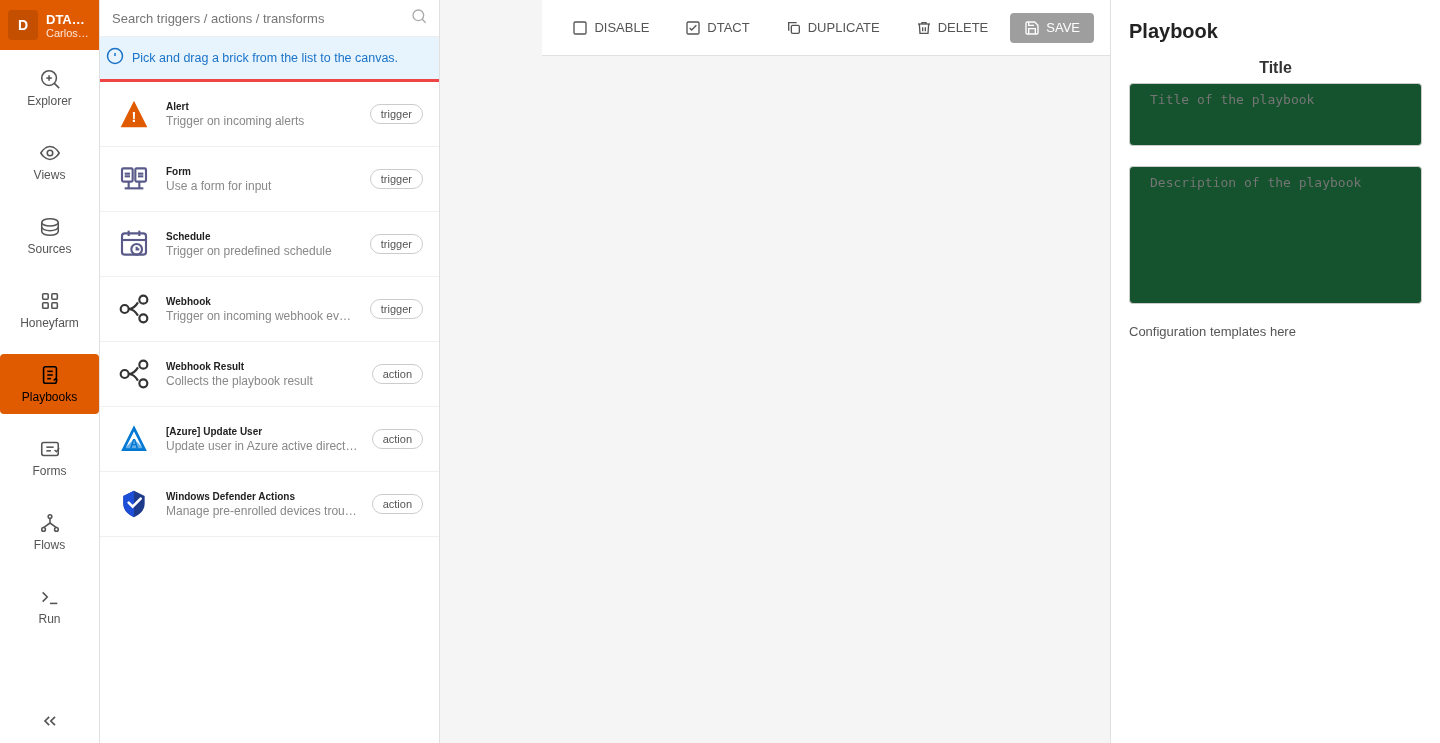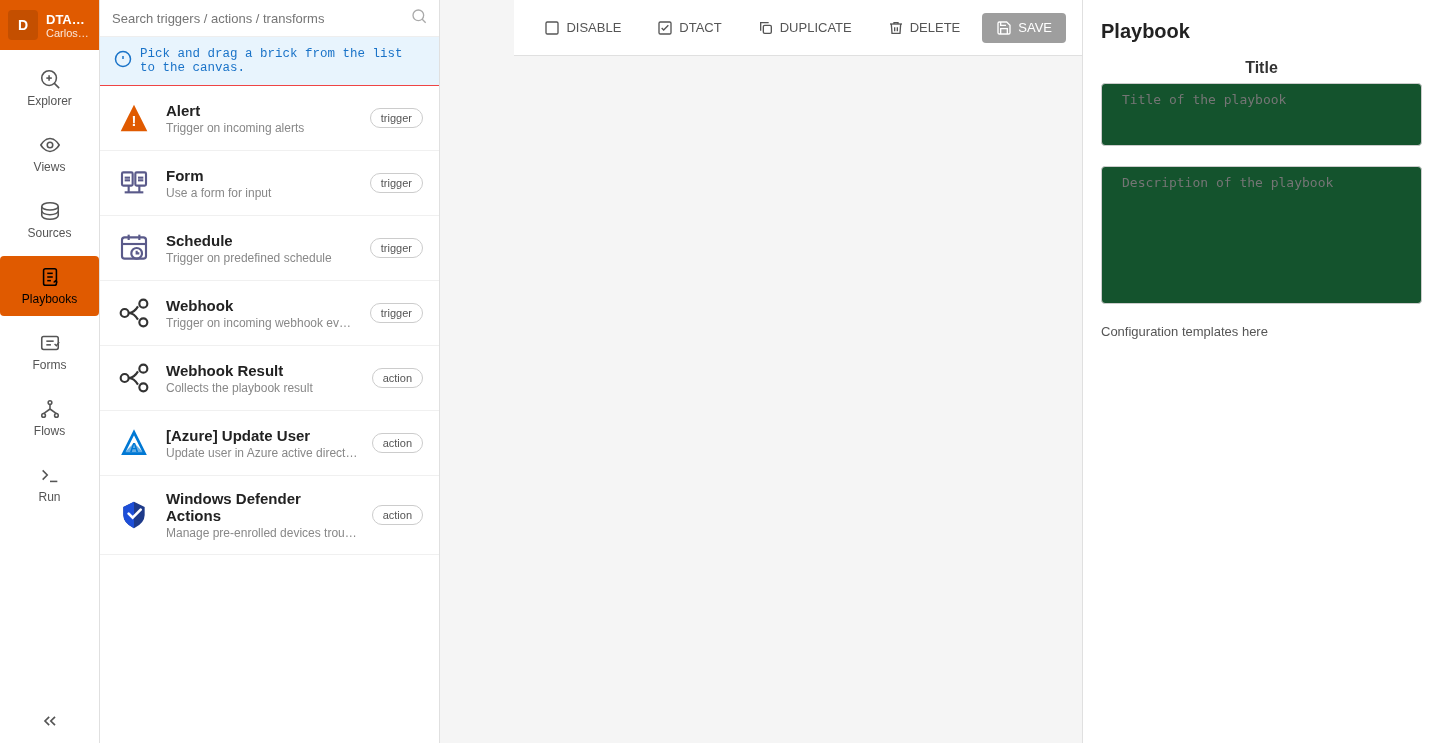--- a/index.html
+++ b/index.html
@@ -28,21 +28,21 @@
       background: #c44f00;
       border-radius: 4px;
       display: flex; align-items: center; justify-content: center;
       color: #fff; font-weight: bold; font-size: 14px;
       flex-shrink: 0;
     }
     .sidebar-header-text { display: flex; flex-direction: column; overflow: hidden; }
     .sidebar-brand { color: #fff; font-weight: 700; font-size: 13px; white-space: nowrap; overflow: hidden; text-overflow: ellipsis; }
     .sidebar-user { color: rgba(255,255,255,0.85); font-size: 11px; white-space: nowrap; overflow: hidden; text-overflow: ellipsis; }
 
-    .nav-items { display: flex; flex-direction: column; align-items: center; width: 100%; gap: 6px; padding: 8px 0; }
+    .nav-items { display: flex; flex-direction: column; align-items: center; width: 100%; gap: 14px; padding: 8px 0; }
     .nav-item {
       display: flex; flex-direction: column; align-items: center; justify-content: center;
       width: 100%; padding: 10px 4px; cursor: pointer; gap: 4px;
       border-radius: 4px; color: #555; font-size: 12px; transition: background 0.15s;
     }
     .nav-item.active { background: #e05a00; color: #000000; }
     .nav-item svg { width: 22px; height: 22px; }
 
     .nav-collapse {
       margin-top: auto;
@@ -64,33 +64,33 @@
       border-bottom: 1px solid #eee; gap: 8px;
     }
     .search-input {
       flex: 1; border: none; outline: none; font-size: 13px; color: #333;
       background: transparent;
     }
     .search-icon { color: #aaa; font-size: 16px; }
 
     .info-banner {
       display: flex; align-items: center; gap: 8px;
-      padding: 10px 14px; background: #e8f4fd; border-bottom: 1px solid #ef4444;
-      color: #1a73c8; font-size: 12.5px; font-family: Liberation Mono, monospace;
+      padding: 10px 6px; background: #e8f4fd; border-bottom: 3px solid #ef4444;
+      color: #1a73c8; font-size: 12.5px;
     }
     .info-icon { color: #1a73c8; font-size: 16px; flex-shrink: 0; }
 
     .brick-list { overflow-y: auto; flex: 1; }
     .brick-item {
       display: flex; align-items: center; padding: 14px 16px;
       border-bottom: 1px solid #f0f0f0; gap: 14px; cursor: grab;
     }
     .brick-icon { width: 36px; height: 36px; flex-shrink: 0; display: flex; align-items: center; justify-content: center; }
     .brick-info { flex: 1; min-width: 0; }
-    .brick-name { font-size: 15px; font-weight: 600; color: #222; }
+    .brick-name { font-size: 10px; font-weight: 600; color: #222; }
     .brick-desc { font-size: 12px; color: #888; margin-top: 2px; white-space: nowrap; overflow: hidden; text-overflow: ellipsis; }
     .brick-tag {
       font-size: 11px; padding: 3px 10px; border: 1px solid #ccc;
       border-radius: 12px; color: #555; background: #fff; white-space: nowrap;
     }
     .brick-tag.action { }
     .brick-tag.trigger { }
 
     
     .canvas-area {
@@ -141,21 +141,21 @@
 
     
     .canvas-overlay {
       position: absolute; bottom: 0; right: 0;
       width: 200px; height: 170px;
       background: rgba(200,200,200,0.3);
     }
 
     
     .right-panel {
-      width: 358px;
+      width: 330px;
       background: #fff;
       border-left: 1px solid #e0e0e0;
       padding: 20px 18px;
       overflow-y: auto;
       display: flex;
       flex-direction: column;
       gap: 16px;
     }
     .right-panel-title { font-size: 20px; font-weight: 600; color: #222; }
     .field-label { font-size: 16px; font-weight: 600; color: #333; margin-bottom: 6px; text-align: center; }
@@ -199,20 +199,29 @@
 
     <div class="nav-item">
       <svg viewBox="0 0 24 24" fill="none" stroke="currentColor" stroke-width="1.7">
         <ellipse cx="12" cy="7" rx="9" ry="4"></ellipse>
           <path d="M3 7v5c0 2.2 4 4 9 4s9-1.8 9-4V7"></path>
         <path d="M3 12v5c0 2.2 4 4 9 4s9-1.8 9-4v-5"></path>
       </svg>
       <span>Sources</span>
     </div>
 
+    <div class="nav-item">
+      <svg viewBox="0 0 24 24" fill="none" stroke="currentColor" stroke-width="1.7">
+        <rect x="4" y="4" width="6" height="6" rx="1"></rect>
+        <rect x="14" y="4" width="6" height="6" rx="1"></rect>
+        <rect x="4" y="14" width="6" height="6" rx="1"></rect>
+        <rect x="14" y="14" width="6" height="6" rx="1"></rect>
+      </svg>
+      <span>Honeyfarm</span>
+    </div>
 
     <div class="nav-item active">
       <svg viewBox="0 0 24 24" fill="none" stroke="currentColor" stroke-width="1.7">
         <rect x="5" y="3" width="14" height="18" rx="2"></rect>
         <line x1="9" y1="8" x2="15" y2="8"></line>
         <line x1="9" y1="12" x2="15" y2="12"></line>
         <line x1="9" y1="16" x2="13" y2="16"></line>
         <path d="M16 18 L18 16 L20 18" stroke-width="1.5"></path>
       </svg>
       <span>Playbooks</span>

